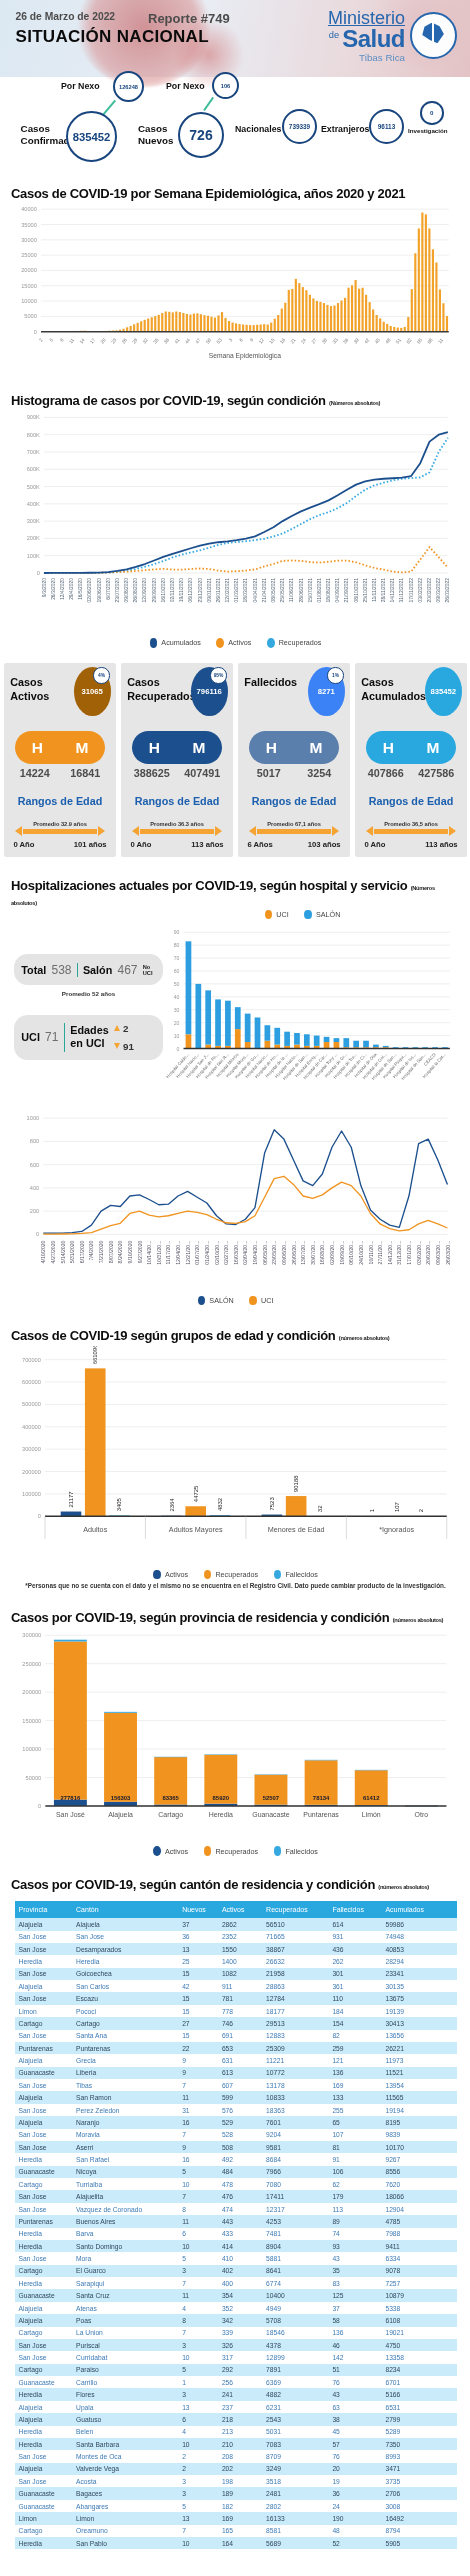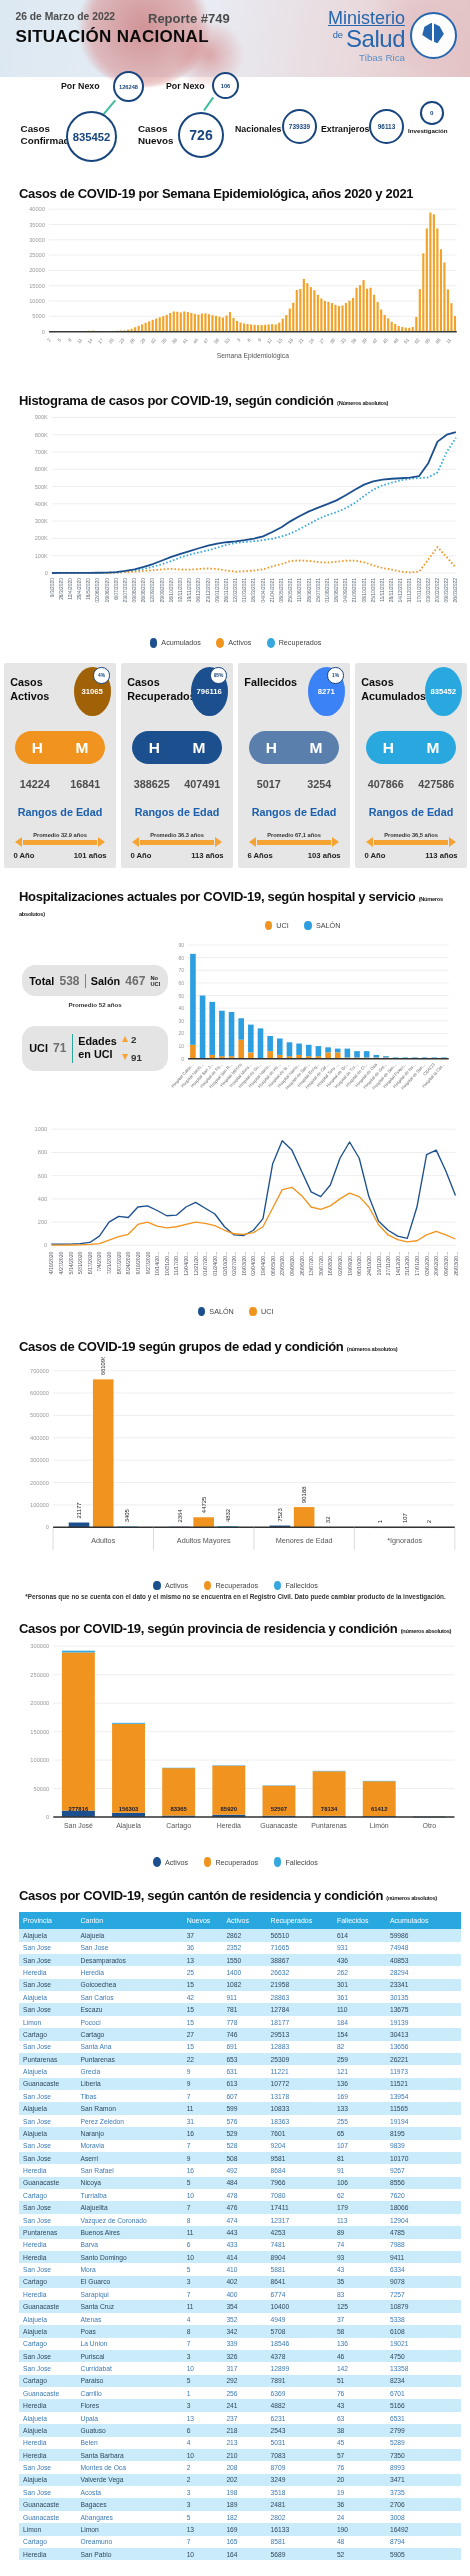--- a/index.html
+++ b/index.html
@@ -1,36 +1,36 @@
 <!DOCTYPE html>
 <html style="font-size:8.2px"><head>
 <meta charset="utf-8">
 <style>
   html,body{margin:0;padding:0;background:#fff;}
   body{width:471px;font-family:"Liberation Sans",sans-serif;color:#222;}
   .section-title{font-weight:bold;font-size:13px;color:#0d0d0d;margin:0 0 2.1px 0;letter-spacing:-0.3px;}
   .section-title small{font-size:5.7px;font-weight:bold;color:#222;}
-  .wrap{padding:0 19px;}
+  .wrap{padding:0 11px;}
   svg text{font-family:"Liberation Sans",sans-serif;}
   
   #header{position:relative;height:173px;overflow:hidden;}
   #header .bg{position:absolute;left:0;top:0;width:471px;height:77px;
     background:linear-gradient(100deg,#dce8f2 0%,#e8eef5 40%,#e9d9dc 75%,#e3c2c4 100%);}
   #header .blob{position:absolute;border-radius:50%;filter:blur(1px);opacity:.55;}
   .b1{left:77px;top:-31px;width:134px;height:118px;background:radial-gradient(circle,#c04b4b 0%,#d98f8f 60%,transparent 75%);}
   .b2{left:170px;top:20.6px;width:77px;height:67px;background:radial-gradient(circle,#cf6b6b 0%,transparent 70%);}
   .b3{left:361px;top:-15.5px;width:118px;height:82px;background:radial-gradient(circle,#e0b8bd 0%,transparent 70%);}
   .hdr-date{position:absolute;left:15.5px;top:11.3px;font-size:10.3px;font-weight:bold;color:#4c4c4c;}
   .hdr-report{position:absolute;left:148px;top:11.3px;font-size:13px;font-weight:bold;color:#4c4c4c;}
   .hdr-t1{position:absolute;left:15.5px;top:27px;font-size:17px;font-weight:bold;color:#0b0b0b;letter-spacing:0.3px;}
   .hdr-t2{position:absolute;left:14px;top:45px;font-size:32px;font-weight:bold;color:#000;letter-spacing:0.5px;}
   .logo{position:absolute;left:276px;top:9.3px;width:129px;text-align:right;color:#2566ae;line-height:1;}
   .logo .l1{font-size:18px;font-weight:normal;text-decoration:underline;}
   .logo .l2{font-size:9.3px;vertical-align:9.3px;margin-right:3.1px;}
-  .logo .l2b{font-size:24px;font-weight:normal;letter-spacing:-0.5px;}
+  .logo .l2b{font-size:24px;font-weight:bold;letter-spacing:-0.5px;}
   .logo .l3{font-size:9.8px;color:#5b8ec4;margin-top:2.1px;}
   .seal{position:absolute;left:410px;top:12.4px;width:43px;height:43px;border:2.1px solid #2566ae;border-radius:50%;background:#fdfdfd;}
   .seal .map{position:absolute;left:10.3px;top:8.2px;width:21.6px;height:20.6px;background:#2566ae;
      clip-path:polygon(10% 20%,45% 0,80% 18%,100% 55%,70% 100%,35% 85%,0 60%);}
   .seal .rod{position:absolute;left:20px;top:6.2px;width:1.5px;height:30px;background:#fdfdfd;}
   .circ{position:absolute;border-radius:50%;background:#fff;border:2.1px solid #18457e;display:flex;align-items:center;justify-content:center;
         color:#18457e;font-weight:bold;}
   .stat-label{position:absolute;font-weight:bold;color:#111;font-size:9.8px;line-height:1.25;}
   .stat-label.small{font-size:8.8px;}
   .conn{position:absolute;width:20.6px;height:1.5px;background:#3dbd9b;transform-origin:0 0;}
@@ -43,35 +43,35 @@
   
   #cards{display:flex;gap:5.2px;padding:0 4.1px;margin-top:15.5px;}
   .card{flex:1;background:#e6e6e6;border-radius:2.1px;padding:7.2px 5.2px 8.2px 5.2px;position:relative;text-align:center;}
   .card .title{position:absolute;left:6.2px;top:11.3px;text-align:left;font-size:10.8px;font-weight:bold;color:#0c0c0c;line-height:1.3;width:57px;}
   .card .ellipse{position:absolute;right:5.2px;top:4.1px;width:37px;height:49px;border-radius:50%;
      display:flex;align-items:center;justify-content:center;color:#fff;font-weight:bold;font-size:7.7px;}
   .card .badge{position:absolute;right:1px;top:0;width:14.4px;height:14.4px;border-radius:50%;background:#fff;border:1.5px solid #18457e;
      color:#18457e;font-size:4.9px;font-weight:bold;display:flex;align-items:center;justify-content:center;}
   .card .hm{margin:61px auto 0 auto;width:88%;height:33px;border-radius:20.6px;color:#fff;font-size:15.5px;font-weight:bold;
      display:flex;align-items:center;justify-content:space-around;}
-  .card .hm-vals{display:flex;justify-content:space-around;margin-top:14px;font-size:10.8px;font-weight:bold;color:#4d4d4d;}
+  .card .hm-vals{display:flex;justify-content:space-around;margin-top:3px;font-size:10.8px;font-weight:bold;color:#4d4d4d;}
   .card .rangos{margin-top:16px;color:#1b5fae;font-size:10.8px;font-weight:bold;}
   .card .prom{margin-top:13.4px;font-size:5.7px;font-weight:bold;color:#333;}
   .arrow{position:relative;height:4.6px;background:#f5a333;margin:2.1px 13.4px 5.2px 13.4px;}
   .arrow:before,.arrow:after{content:"";position:absolute;top:-3.1px;border-top:5.2px solid transparent;border-bottom:5.2px solid transparent;}
   .arrow:before{left:-7.2px;border-right:7.7px solid #f5a333;}
   .arrow:after{right:-7.2px;border-left:7.7px solid #f5a333;}
   .card .minmax{display:flex;justify-content:space-between;padding:1px 4.1px 0 4.1px;font-size:7.7px;font-weight:bold;color:#222;}
   
   #hosp-flex{display:flex;margin-top:4.1px;}
   #hosp-left{width:155px;padding-top:31px;}
   .hcard{background:#e4e4e4;border-radius:13.4px;padding:8.2px 7.2px;display:flex;align-items:center;gap:5.2px;margin:0 3.1px;}
   .hcard .div{width:1.5px;align-self:stretch;background:#2aa79b;}
   .hlabel{font-size:10.8px;font-weight:bold;color:#0c0c0c;}
-  .hval{font-size:12px;font-weight:bold;color:#6e6e6e;}
+  .hval{font-size:12px;font-weight:normal;color:#6e6e6e;}
   .hnote{font-size:5.7px;font-weight:bold;color:#222;}
   .hprom{text-align:center;font-size:6.2px;font-weight:bold;color:#333;margin:5.2px 0 17.5px 0;}
   .updown{display:flex;flex-direction:column;justify-content:space-between;height:29px;font-size:9.8px;font-weight:bold;color:#333;}
   .ud{display:flex;align-items:center;gap:3.1px;}
   .tri-up{width:0;height:0;border-left:3.6px solid transparent;border-right:3.6px solid transparent;border-bottom:6.2px solid #f5a333;}
   .tri-dn{width:0;height:0;border-left:3.6px solid transparent;border-right:3.6px solid transparent;border-top:6.2px solid #f5a333;}
   
   #canton-table{width:442px;margin:9.3px auto 0 auto;border-collapse:collapse;font-size:6.7px;}
   #canton-table th{background:#29a8e0;color:#fff;text-align:left;font-weight:normal;padding:5.2px 4.1px;font-size:7px;}
   #canton-table td{padding:2.6px 4.1px;height:7.2px;}

